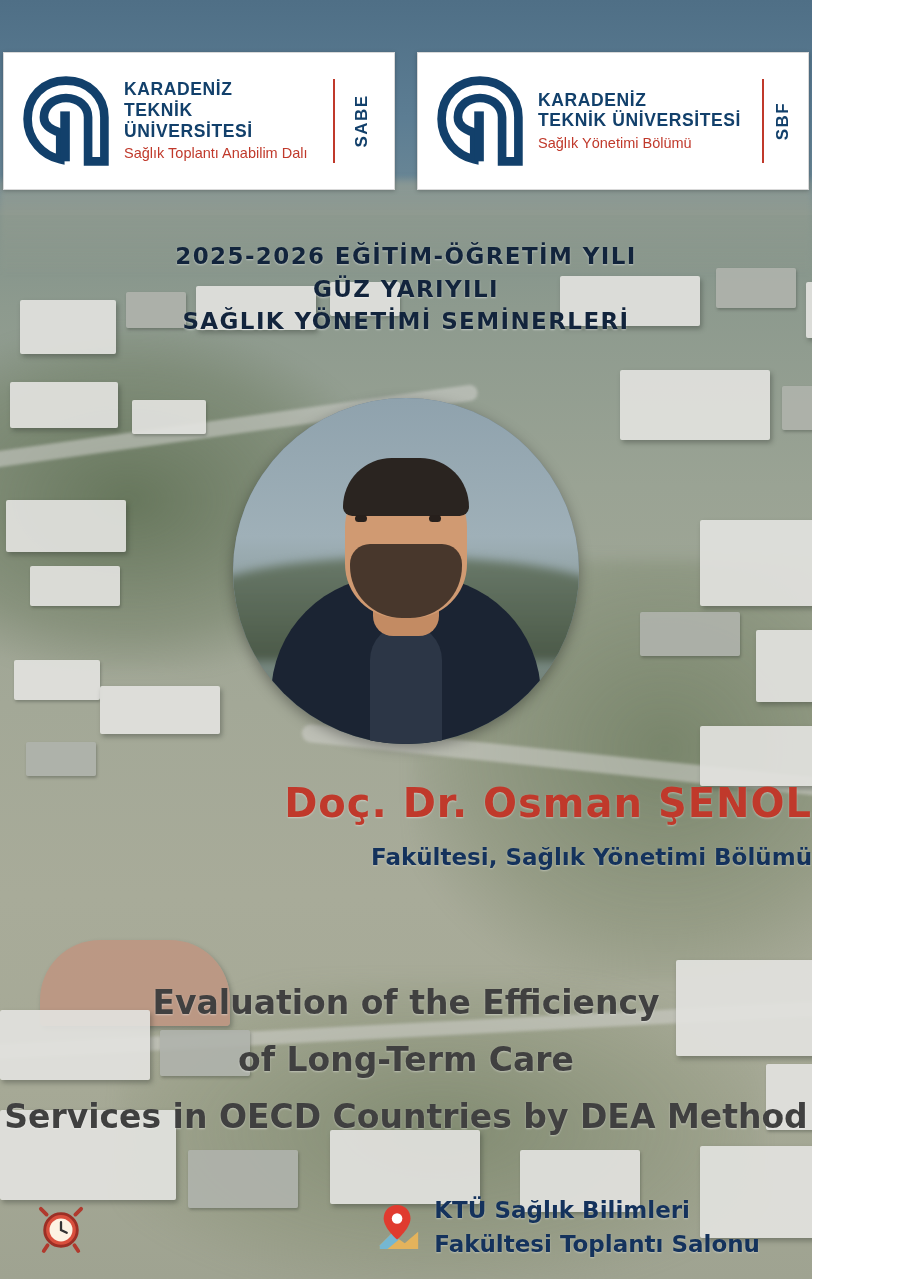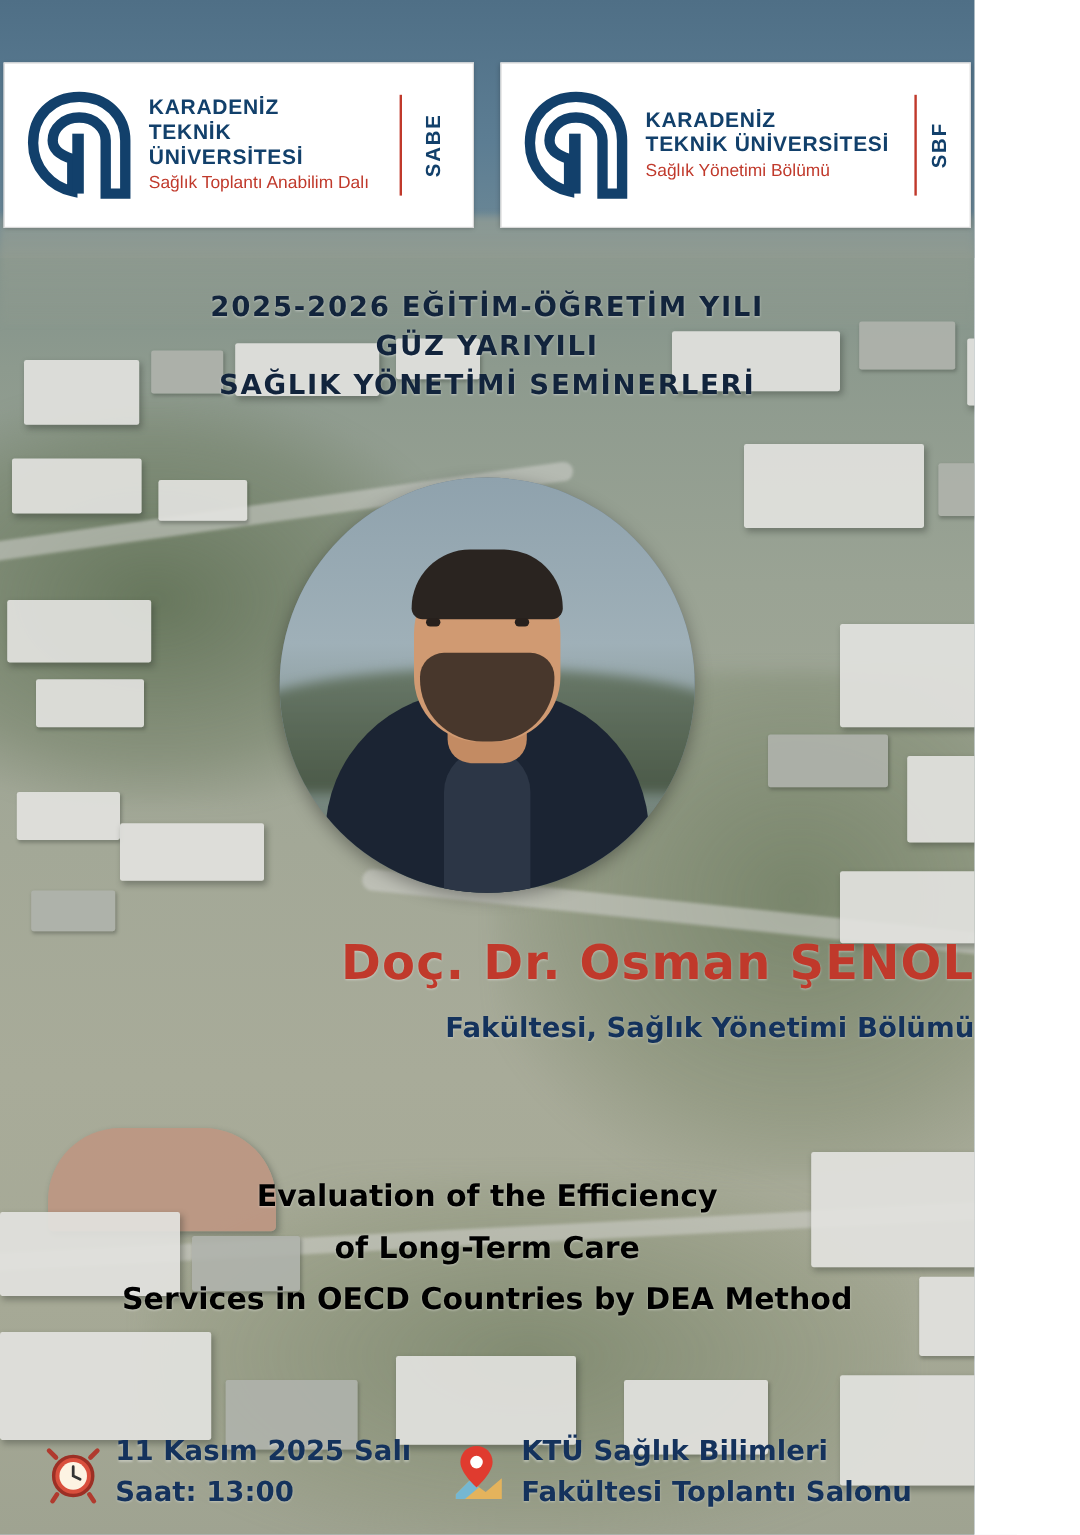--- a/index.html
+++ b/index.html
@@ -292,23 +292,23 @@
   
   .topic {
     position: absolute;
     top: 975px;
     left: 0; right: 0;
     text-align: center;
   }
   .topic .tline {
     font-family: "DejaVu Sans", sans-serif;
     font-weight: 700;
-    font-size: 25px;
+    font-size: 33px;
     line-height: 1.72;
-    color: #000000;
+    color: #404040;
     text-shadow: 0 1px 2px rgba(255,255,255,0.4);
   }
 
   
   .footer {
     position: absolute;
     left: 30px; right: 30px;
     bottom: 18px;
     display: flex;
     align-items: center;
@@ -458,24 +458,20 @@
   <div class="footer">
 
     <div class="foot-item date">
       <svg class="icon-sq" viewBox="0 0 48 52">
         <path d="M9 12 L3 6 M39 12 L45 6" stroke="#b03a2e" stroke-width="4" stroke-linecap="round" fill="none"></path>
         <circle cx="24" cy="28" r="17" fill="#d94f3d" stroke="#9c2f25" stroke-width="3"></circle>
         <circle cx="24" cy="28" r="12" fill="#fdf3e3"></circle>
         <path d="M24 20 L24 28 L30 31" stroke="#333333" stroke-width="2.4" stroke-linecap="round" fill="none"></path>
         <path d="M10 44 L6 50 M38 44 L42 50" stroke="#b03a2e" stroke-width="4" stroke-linecap="round" fill="none"></path>
       </svg>
-      <div class="foot-text">
-        <div>11 Kasım 2025 Salı</div>
-        <div>Saat: 13:00</div>
-      </div>
     </div>
 
     <div class="foot-item venue">
       <svg class="icon-sq" viewBox="0 0 48 52">
         <path d="M4 44 L16 32 L30 42 L44 30 L44 48 L4 48 Z" fill="#e8b45a" opacity="0.95"></path>
         <path d="M4 44 L16 32 L24 38 L12 48 L4 48 Z" fill="#6fb7d8" opacity="0.95"></path>
         <path d="M22 2 C14 2 8 8 8 16 C8 26 22 38 22 38 C22 38 36 26 36 16 C36 8 30 2 22 2 Z" fill="#e03b2f"></path>
         <circle cx="22" cy="16" r="5.5" fill="#ffffff"></circle>
       </svg>
       <div class="foot-text">

